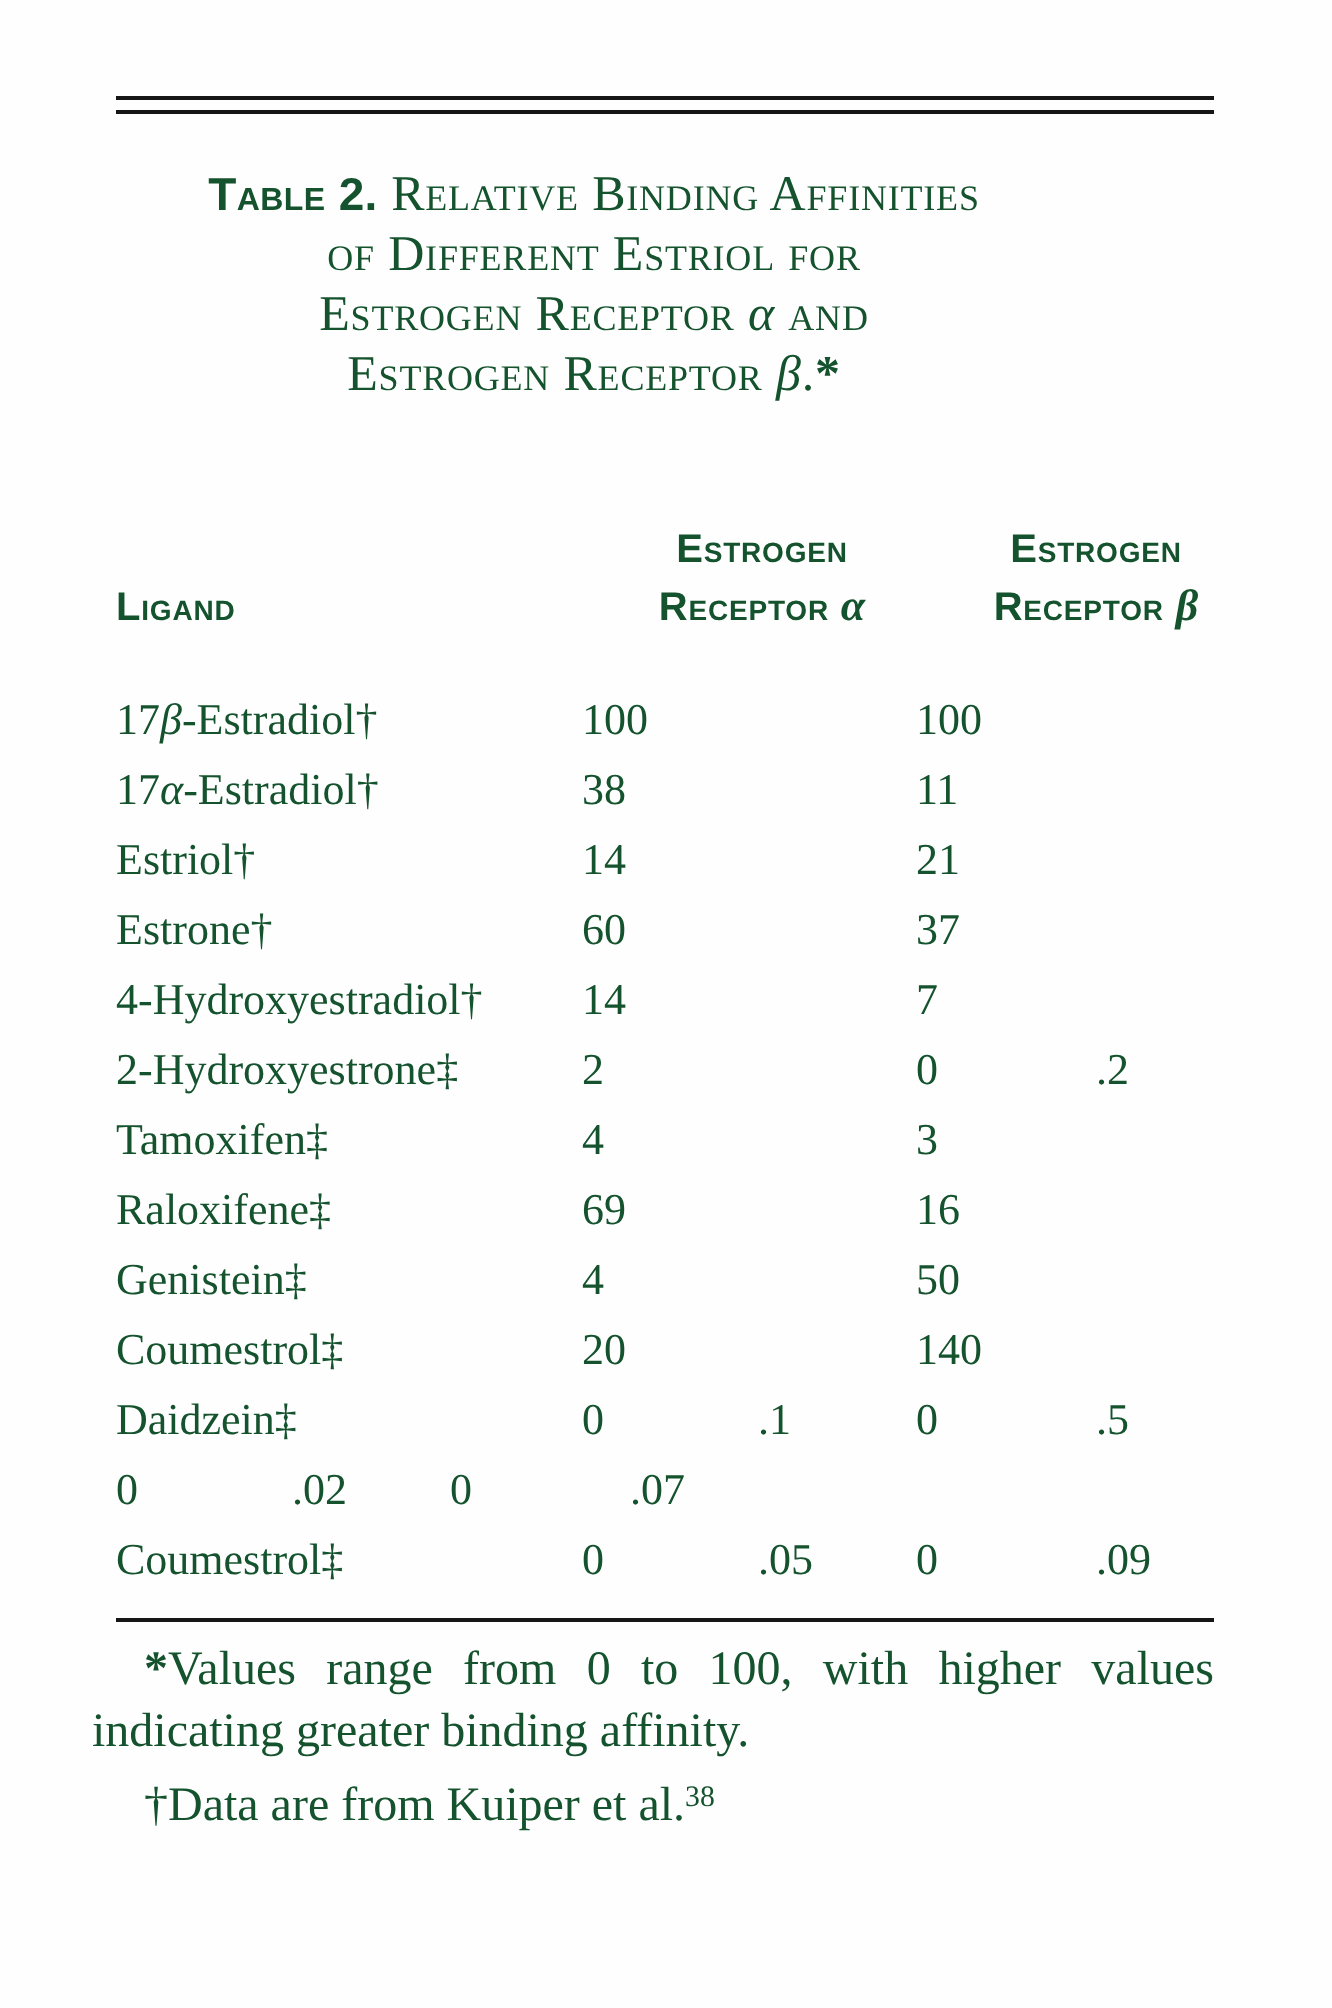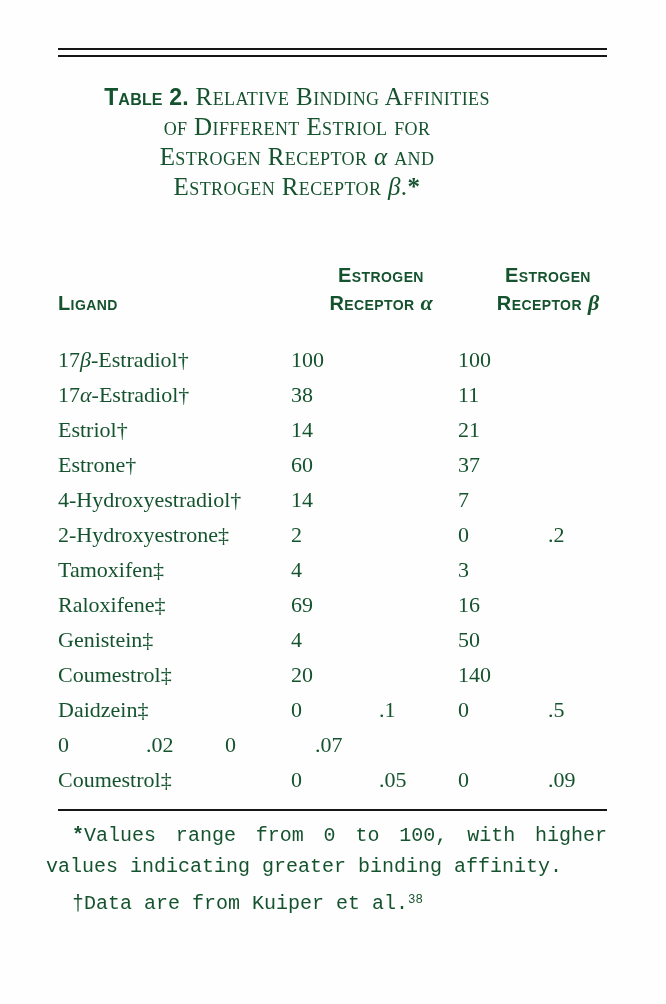--- a/index.html
+++ b/index.html
@@ -64,21 +64,21 @@
   .trow { display: flex; height: 35px; line-height: 35px; white-space: nowrap; }
   .num { display: grid; }
   .cell-a { grid-template-columns: 88px 52px; }
   .cell-b { grid-template-columns: 90px 50px; }
   .vint { text-align: left; }
   .vfrac { text-align: left; }
 
   
   .footnotes {
     position: absolute; left: 46px; top: 820px; width: 561px;
-    font-size: 20px; line-height: 31px; font-family: Liberation Mono, monospace;
+    font-size: 24px; line-height: 31px;
   }
   .fn { margin: 0; text-align: justify; text-indent: 26px; }
   .fn + .fn { margin-top: 6px; }
   .fn-star { font-weight: 700; }
   .ref-sup { font-size: 0.62em; vertical-align: baseline; position: relative; top: -0.45em; }
 </style>
 </head>
 <body>
 
 <div class="page">

